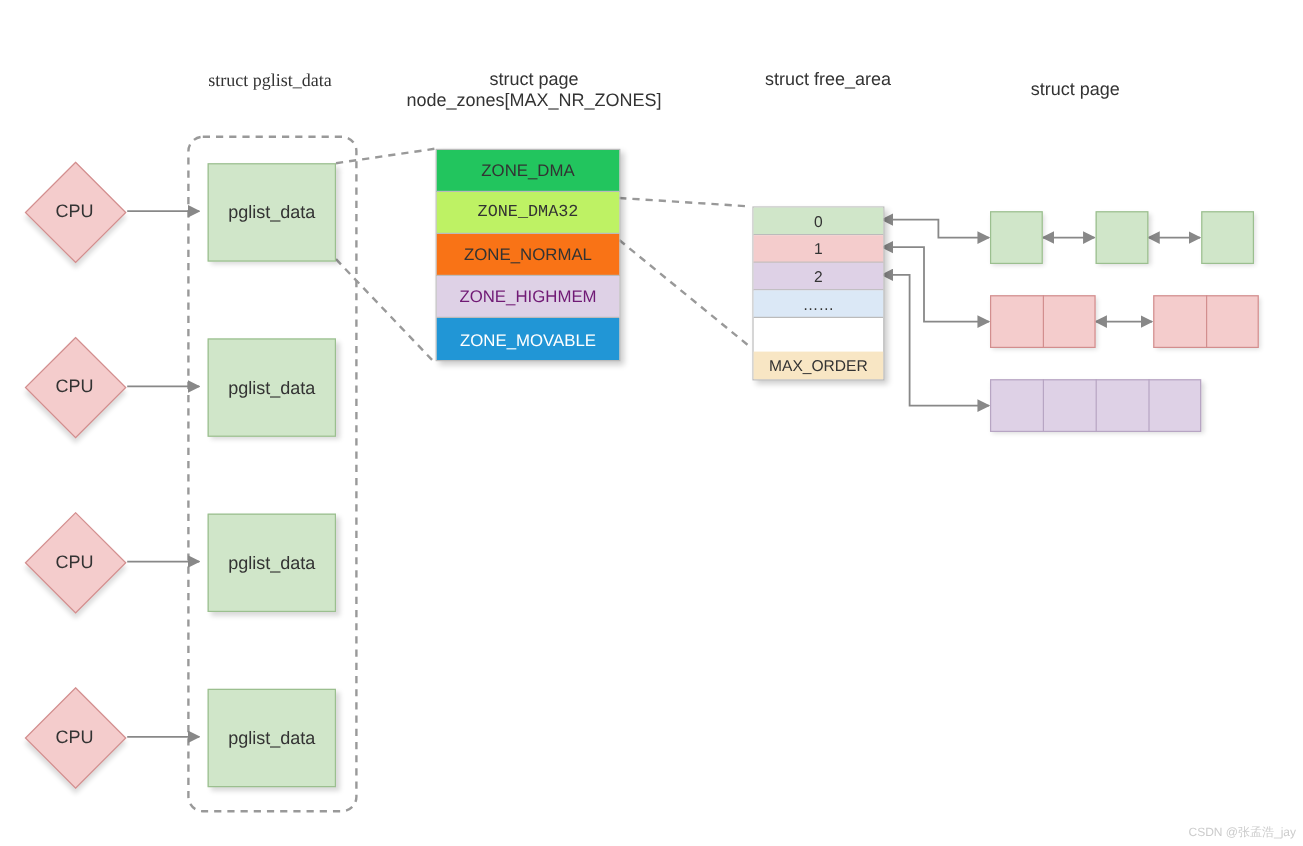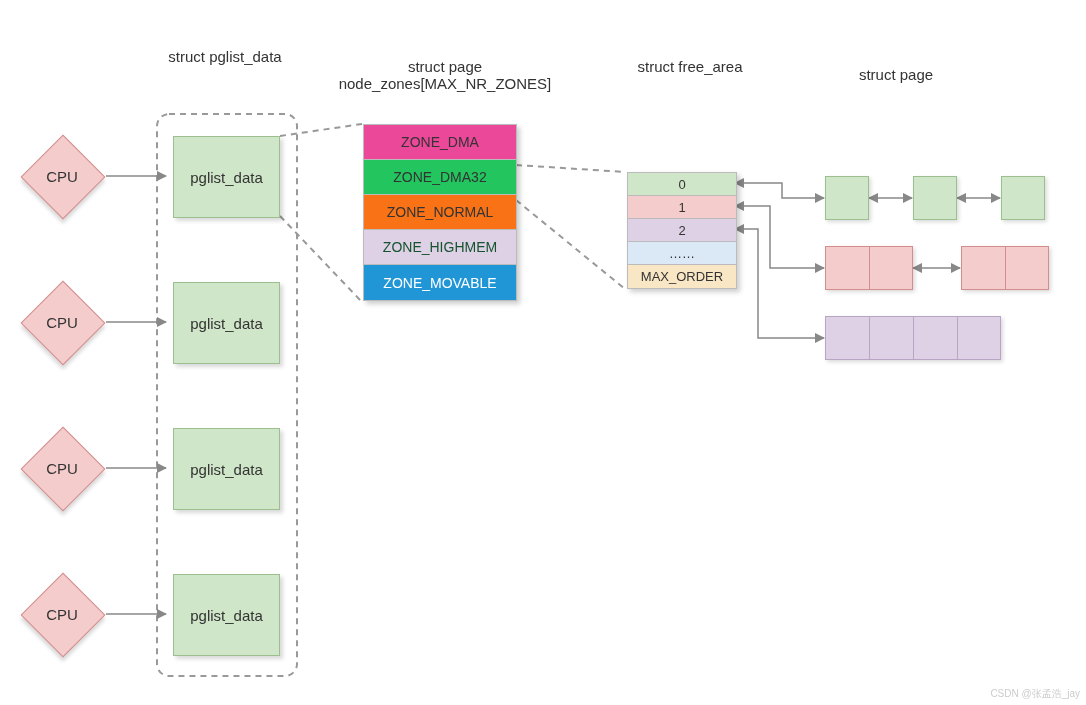--- a/index.html
+++ b/index.html
@@ -62,24 +62,24 @@
   .zone-row {
     height: 35px;
     display: flex;
     align-items: center;
     justify-content: center;
     font-size: 14px;
     border-bottom: 1px solid #bbb;
     box-sizing: border-box;
   }
   .zone-row:last-child { border-bottom: none; }
-  .z-dma    { background: #ec4899; color: #333; }
-  .z-dma32  { background: #22c55e; color: #333; }
+  .z-dma    { background: #22c55e; color: #333; }
+  .z-dma32  { background: #bef264; color: #333; font-family: Liberation Mono, monospace; }
   .z-normal { background: #f97316; color: #333; }
-  .z-high   { background: #ded1e6; color: #14532d; }
+  .z-high   { background: #ded1e6; color: #701a75; }
   .z-mov    { background: #2196d6; color: #fff; }
 
   .freearea-stack {
     position: absolute;
     left: 627px;
     top: 172px;
     width: 108px;
     box-shadow: 3px 3px 5px rgba(0,0,0,0.2);
     border: 1px solid #bbb;
   }
@@ -90,21 +90,21 @@
     justify-content: center;
     font-size: 13px;
     border-bottom: 1px solid #bbb;
     box-sizing: border-box;
   }
   .fa-row:last-child { border-bottom: none; }
   .fa-0  { background: #d0e6c9; }
   .fa-1  { background: #f4cccc; }
   .fa-2  { background: #ded1e6; }
   .fa-3  { background: #dbe8f6; }
-  .fa-mo { background: #f8e6c4; }
+  .fa-mo { background: #f8e6c4; margin-top: 28px; }
 
   .pagebox {
     position: absolute;
     border: 1px solid #999;
     box-shadow: 2px 2px 4px rgba(0,0,0,0.15);
     box-sizing: border-box;
   }
   .pg-green  { background: #d0e6c9; border-color: #9bbf8f; }
   .pg-red    { background: #f4cccc; border-color: #d28e8e; }
   .pg-purple { background: #ded1e6; border-color: #b7a5c3; }
@@ -150,21 +150,21 @@
 
   <line x1="957" y1="198" x2="1000" y2="198" stroke="#888" stroke-width="1.5" marker-end="url(#arrow)" marker-start="url(#arrow)"></line>
 
   <path d="M 735 206 L 770 206 L 770 268 L 824 268" fill="none" stroke="#888" stroke-width="1.5" marker-end="url(#arrow)" marker-start="url(#arrow)"></path>
 
   <line x1="913" y1="268" x2="960" y2="268" stroke="#888" stroke-width="1.5" marker-end="url(#arrow)" marker-start="url(#arrow)"></line>
 
   <path d="M 735 229 L 758 229 L 758 338 L 824 338" fill="none" stroke="#888" stroke-width="1.5" marker-end="url(#arrow)" marker-start="url(#arrow)"></path>
 </svg>
 
-<div class="label" style="left:100px; top:48px; width:250px;">
+<div class="label" style="left:100px; top:60px; width:250px;font-family:Liberation Serif, serif;">
   <div>struct pglist_data</div>
 </div>
 <div class="label" style="left:330px; top:58px; width:230px;">
   <div>struct page</div>
   <div>node_zones[MAX_NR_ZONES]</div>
 </div>
 <div class="label" style="left:590px; top:58px; width:200px;">
   <div>struct free_area</div>
 </div>
 <div class="label" style="left:816px; top:66px; width:160px;">

